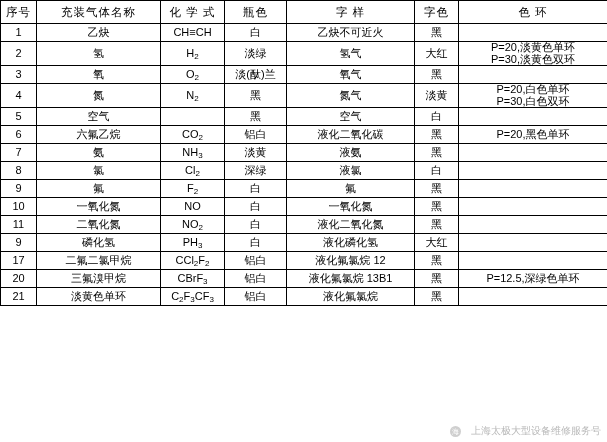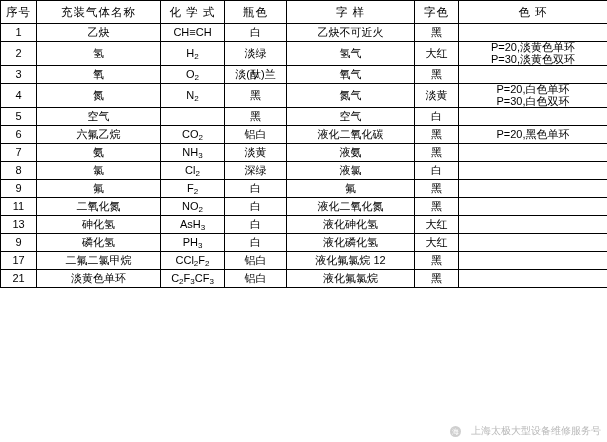--- a/index.html
+++ b/index.html
@@ -193,54 +193,65 @@
       <tr>
         <td>9</td>
         <td>氟</td>
         <td class="formula">F<sub>2</sub></td>
         <td>白</td>
         <td>氟</td>
         <td>黑</td>
         <td class="ring-cell"></td>
       </tr>
       <tr>
+        <td>10</td>
+        <td>一氧化氮</td>
+        <td class="formula">NO</td>
+        <td>白</td>
+        <td>一氧化氮</td>
+        <td>黑</td>
+        <td class="ring-cell"></td>
+      </tr>
+      <tr>
         <td>11</td>
         <td>二氧化氮</td>
         <td class="formula">NO<sub>2</sub></td>
         <td>白</td>
         <td>液化二氧化氮</td>
         <td>黑</td>
         <td class="ring-cell"></td>
       </tr>
       <tr>
-        <td>13</td>
-        <td>砷化氢</td>
-        <td class="formula">AsH<sub>3</sub></td>
-        <td>白</td>
-        <td>液化砷化氢</td>
-        <td>大红</td>
-        <td class="ring-cell"></td>
-      </tr>
-      <tr>
         <td>9</td>
         <td>磷化氢</td>
         <td class="formula">PH<sub>3</sub></td>
         <td>白</td>
         <td>液化磷化氢</td>
         <td>大红</td>
         <td class="ring-cell"></td>
       </tr>
       <tr>
         <td>17</td>
         <td>二氟二氯甲烷</td>
         <td class="formula">CCl<sub>2</sub>F<sub>2</sub></td>
         <td>铝白</td>
         <td>液化氟氯烷 12</td>
         <td>黑</td>
         <td class="ring-cell"></td>
+      </tr>
+      <tr>
+        <td>20</td>
+        <td>三氟溴甲烷</td>
+        <td class="formula">CBrF<sub>3</sub></td>
+        <td>铝白</td>
+        <td>液化氟氯烷 13B1</td>
+        <td>黑</td>
+        <td class="ring-cell">
+          <div>P=12.5,深绿色单环</div>
+        </td>
       </tr>
       <tr>
         <td>21</td>
         <td>淡黄色单环</td>
         <td class="formula">C<sub>2</sub>F<sub>3</sub>CF<sub>3</sub></td>
         <td>铝白</td>
         <td>液化氟氯烷</td>
         <td>黑</td>
         <td class="ring-cell"></td>
       </tr>

